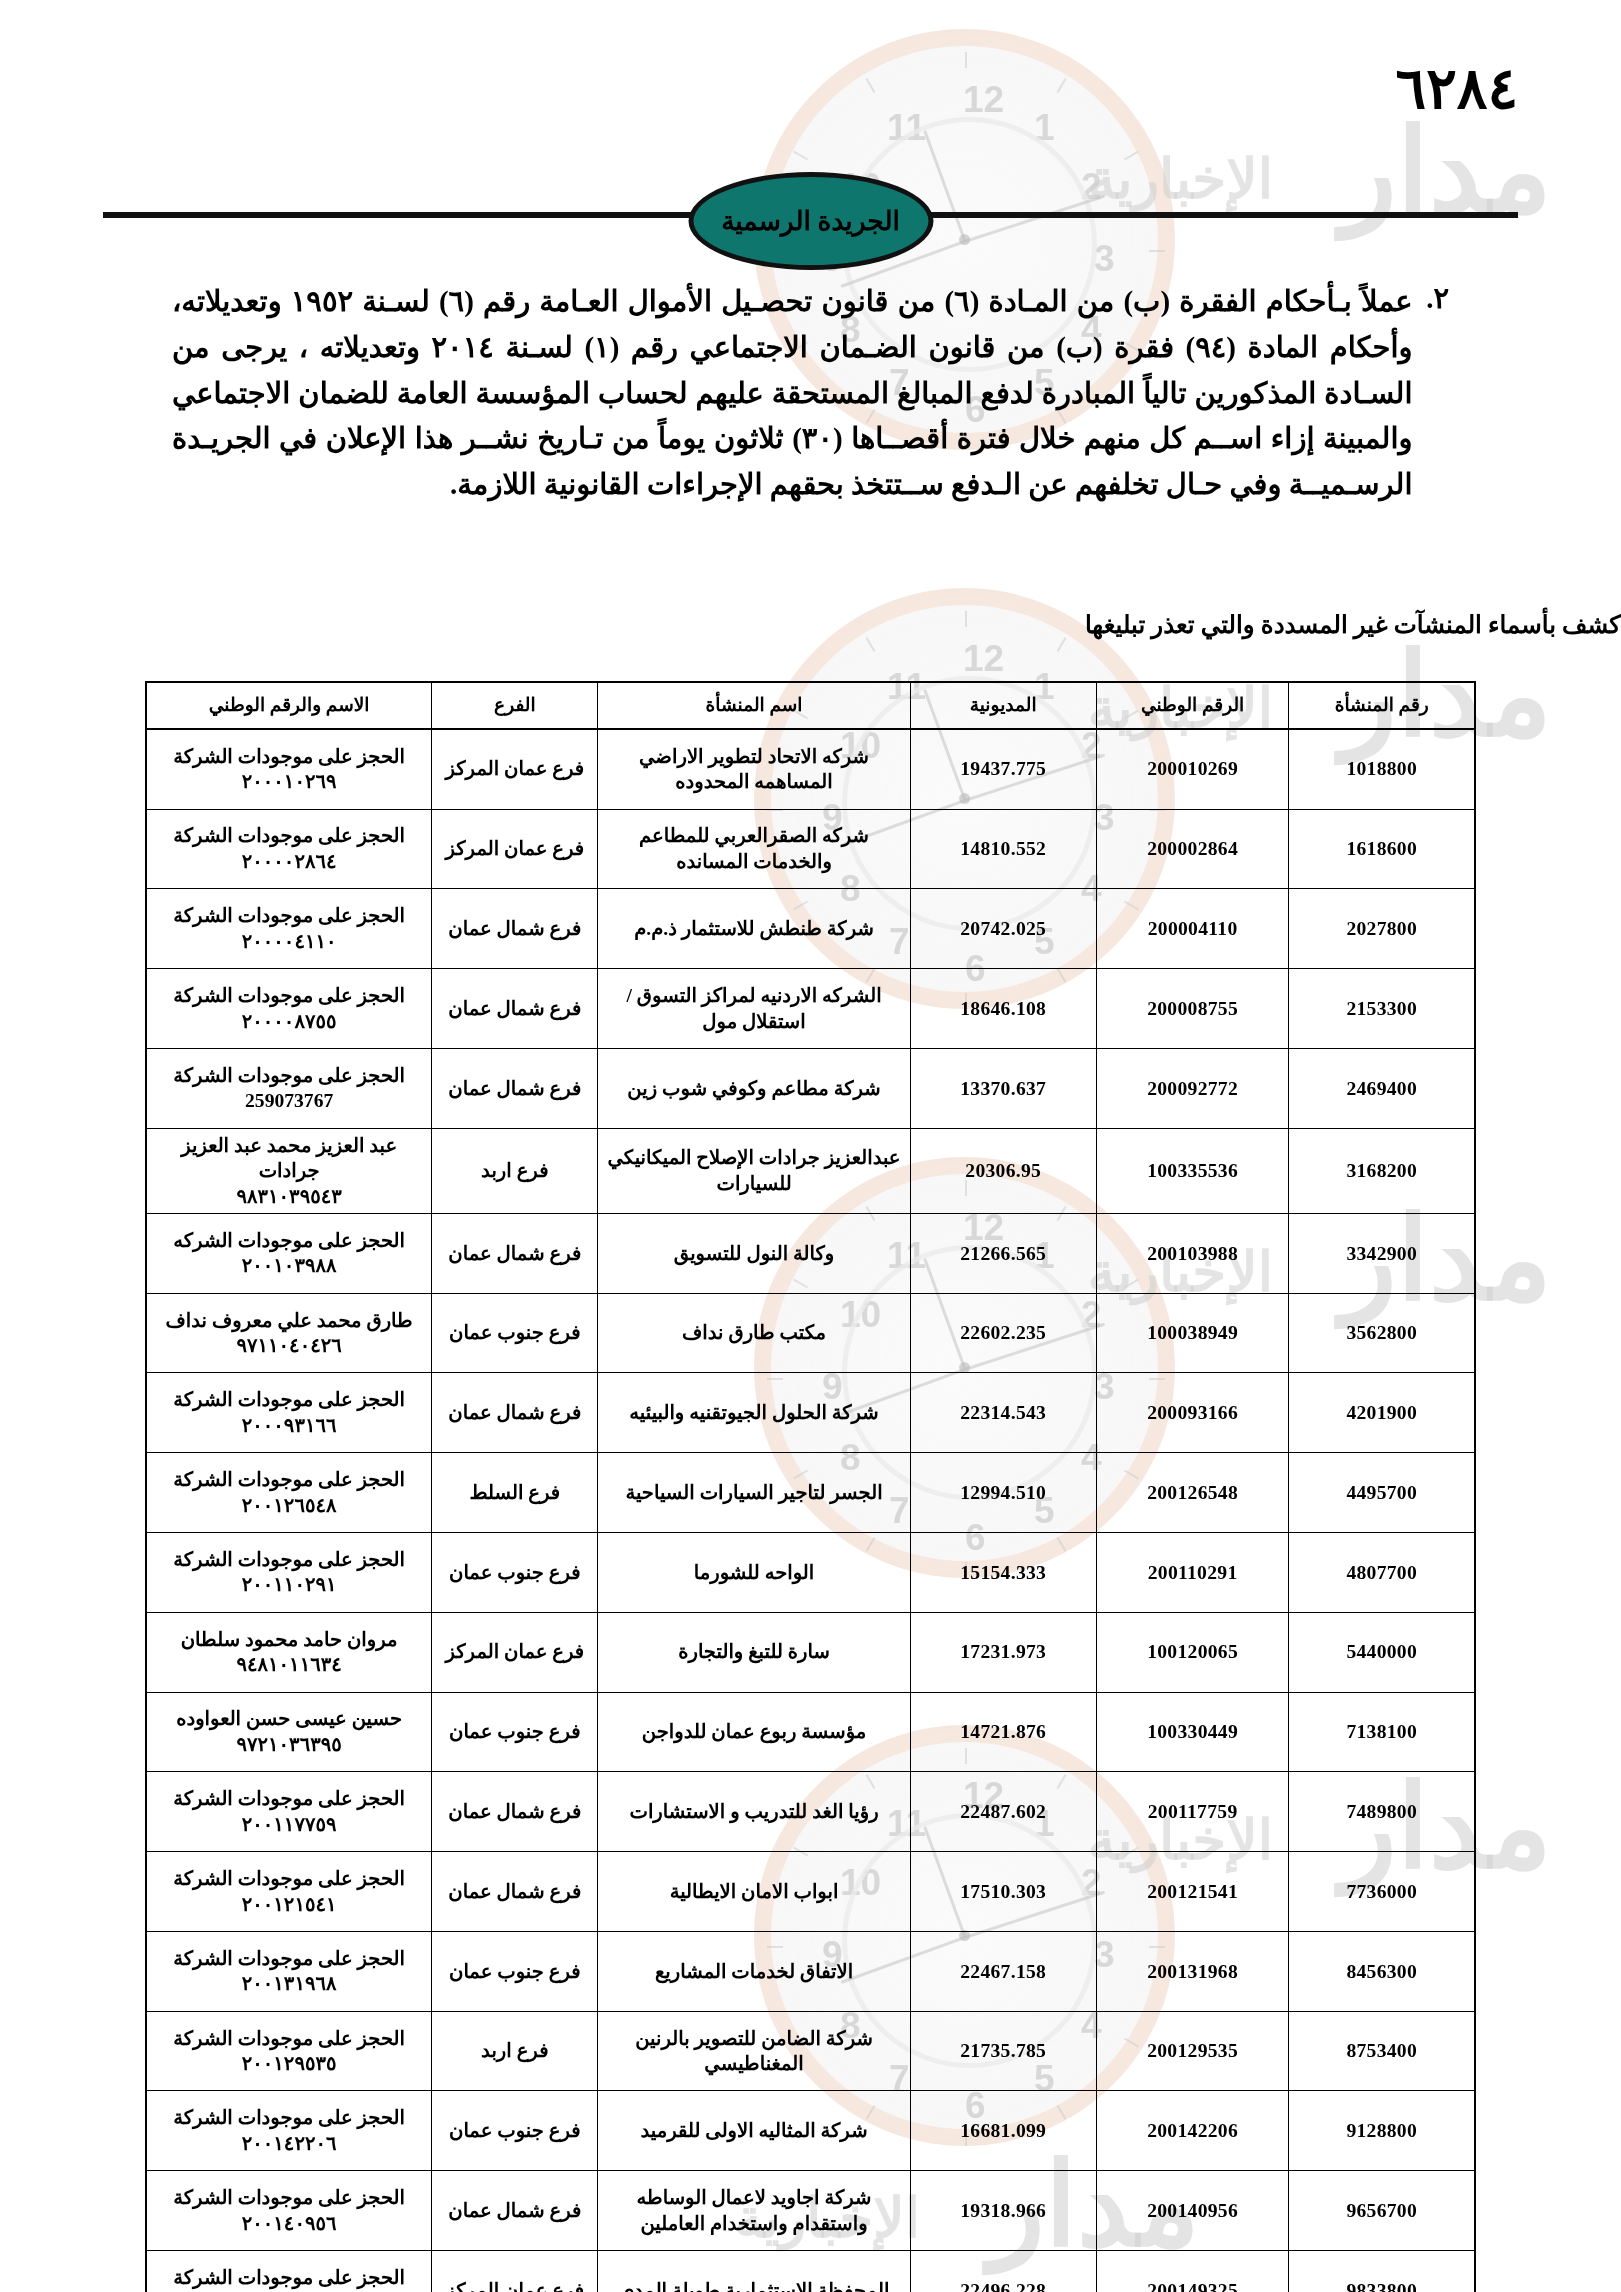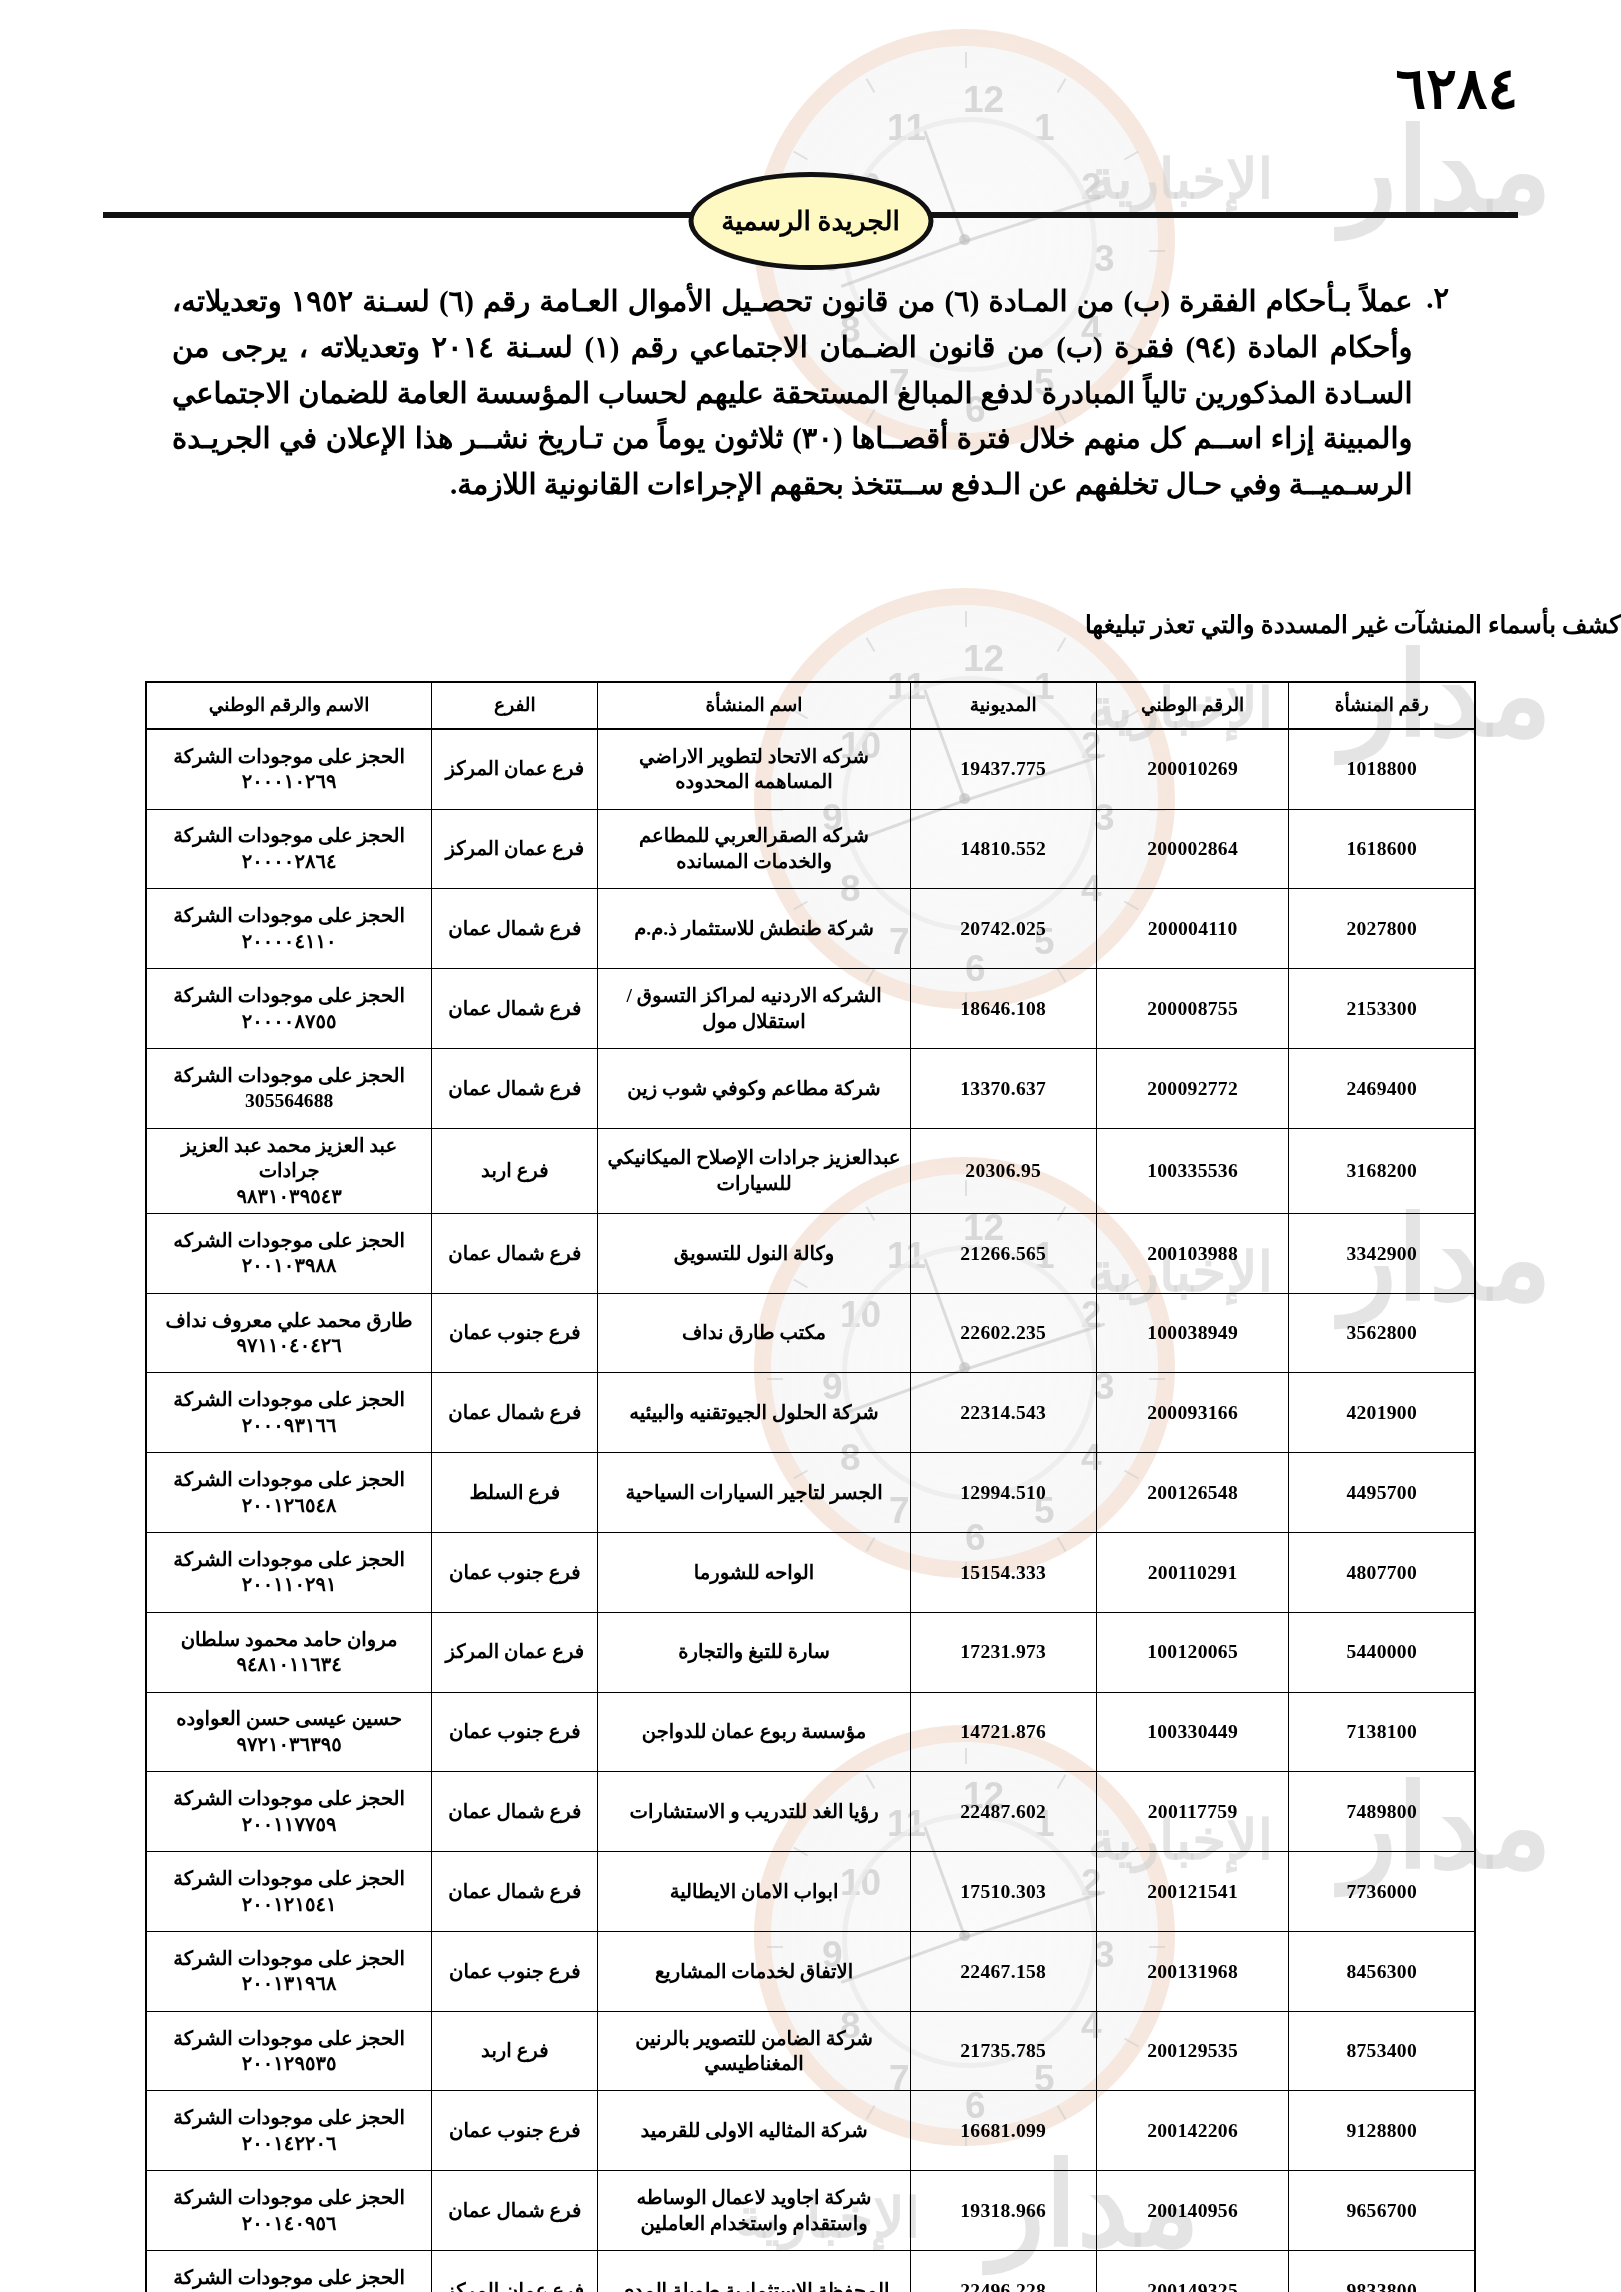--- a/index.html
+++ b/index.html
@@ -46,21 +46,21 @@
   .page-number{
     position:absolute;top:55px;right:103px;
     font-size:57px;font-weight:bold;color:#000;
     font-family:"Liberation Serif",serif;letter-spacing:3.9px;z-index:3;
   }
   .rule-wrap{position:absolute;top:192px;left:103px;right:103px;height:59px;z-index:3;}
   .rule-line{position:absolute;top:19.6px;left:0;right:0;height:6.9px;background:#111;}
   .rule-oval{
     position:absolute;top:-19.6px;left:50%;transform:translateX(-50%);
     width:235px;height:88px;border:5.9px solid #111;border-radius:50%;
-    background:#fef9c3;display:flex;align-items:center;justify-content:center;
+    background:#0f766e;display:flex;align-items:center;justify-content:center;
   }
   .rule-oval span{font-size:26.5px;font-weight:bold;color:#000;}
 
   
   .article{
     position:absolute;top:279px;right:172px;left:172px;z-index:3;
     display:flex;flex-direction:row;gap:13.7px;align-items:flex-start;
   }
   .art-num{font-size:29px;font-weight:bold;flex:0 0 auto;padding-top:2px;}
   .art-body{
@@ -323,21 +323,21 @@
           </td>
         </tr>
         <tr>
           <td class="num">2469400</td>
           <td class="num">200092772</td>
           <td class="num">13370.637</td>
           <td class="ename">شركة مطاعم وكوفي شوب زين</td>
           <td class="branch">فرع شمال عمان</td>
           <td class="holder">
             <div>الحجز على موجودات الشركة</div>
-            <div>305564688</div>
+            <div>259073767</div>
           </td>
         </tr>
         <tr>
           <td class="num">3168200</td>
           <td class="num">100335536</td>
           <td class="num">20306.95</td>
           <td class="ename">عبدالعزيز جرادات الإصلاح الميكانيكي للسيارات</td>
           <td class="branch">فرع اربد</td>
           <td class="holder">
             <div>عبد العزيز محمد عبد العزيز جرادات</div>

